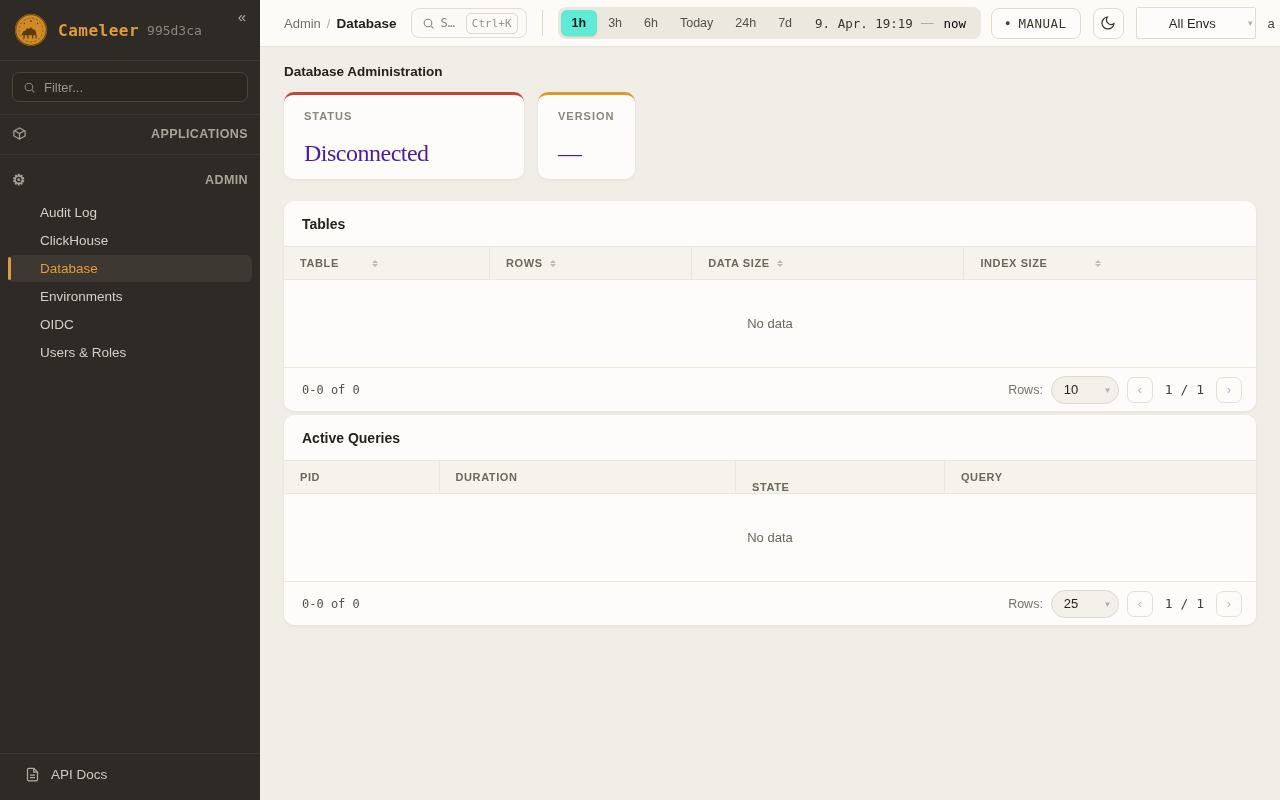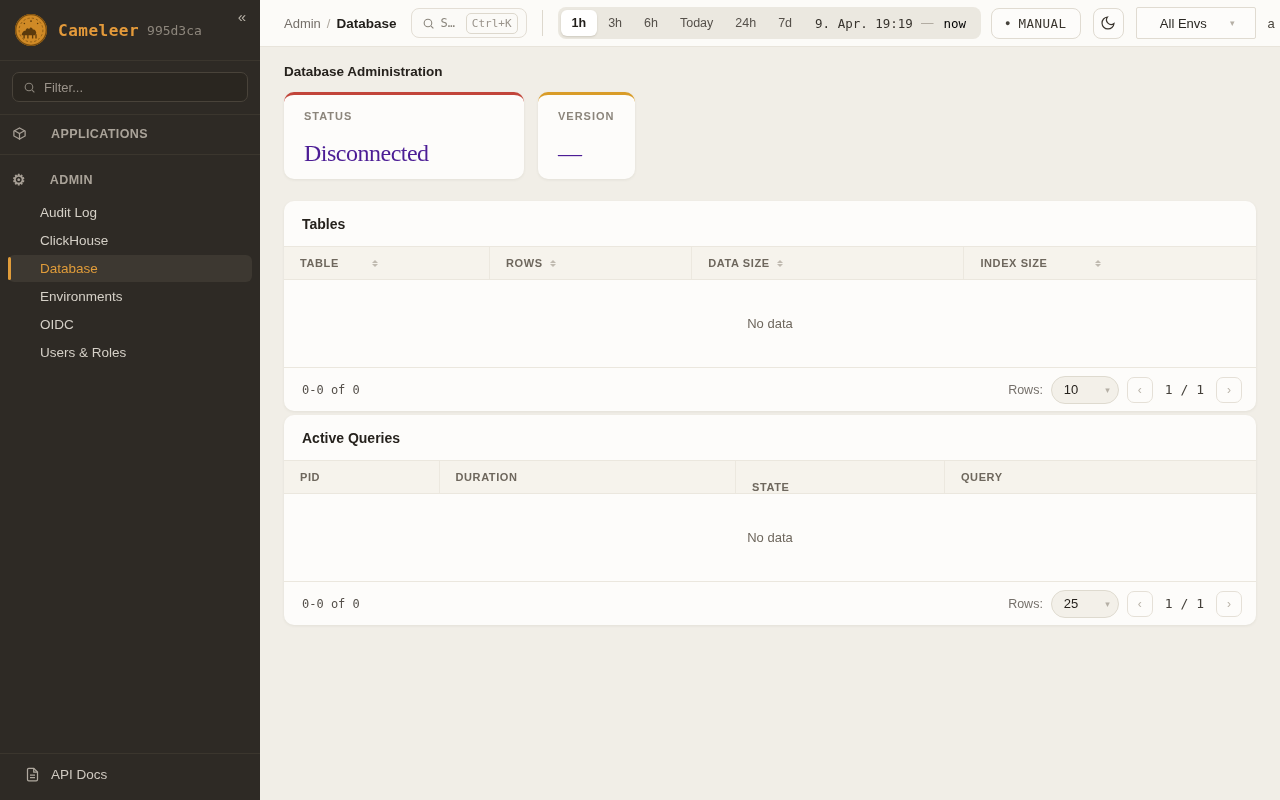--- a/index.html
+++ b/index.html
@@ -11,21 +11,21 @@
   .sb-header { height:61px; padding:0 14px; display:flex; align-items:center; border-bottom:1px solid #3b362e; }
   .logo { width:34px; height:34px; flex:none; }
   .brand-name { font-family:"DejaVu Sans Mono", monospace; font-weight:bold; font-size:16px; color:#e49a3a; margin-left:10px; letter-spacing:0.5px; }
   .brand-build { font-family:"DejaVu Sans Mono", monospace; font-size:13px; color:#8d867c; margin-left:8px; }
   .collapse-btn { margin-left:auto; color:#b9b3a8; font-size:15px; cursor:pointer; align-self:flex-start; margin-top:8px; }
   .sb-filter { margin:11px 12px 0 12px; height:30px; background:#2a2620; border:1px solid #49433a; border-radius:7px; display:flex; align-items:center; padding:0 10px; gap:8px; }
   .sb-filter svg { width:13px; height:13px; color:#8a847a; flex:none; }
   .sb-filter input { background:transparent; border:none; outline:none; color:#cfc9c0; font-size:13px; width:100%; font-family:"Liberation Sans", sans-serif; }
   .sb-filter input::placeholder { color:#9a938a; }
   .sb-divider { height:1px; background:#3b362e; margin-top:12px; }
-  .sb-section { height:37px; display:flex; align-items:center; gap:24px; padding:0 12px; color:#aaa399; font-size:12.5px; font-weight:bold; letter-spacing:0.4px; }
+  .sb-section { height:37px; display:flex; align-items:center; gap:24px; padding:0 12px; color:#aaa399; font-size:12.5px; font-weight:bold; letter-spacing:0.4px;justify-content:space-between; }
   .sb-section svg { width:15px; height:15px; color:#a79f95; }
   .gear-glyph { font-size:15px; line-height:1; color:#a79f95; }
   .nav-list { padding-bottom:4px; }
   .nav-item { position:relative; height:27px; line-height:27px; margin:1px 8px; padding-left:32px; border-radius:6px; font-size:13.5px; color:#d5d0c7; cursor:pointer; }
   .nav-item.active { background:#3d3831; color:#e09c3a; }
   .nav-item.active::before { content:""; position:absolute; left:0; top:2px; bottom:2px; width:3px; border-radius:3px; background:#e09c3a; }
   .sb-spacer { flex:1; }
   .sb-footer { border-top:1px solid #3b362e; padding:13px 0 18px 0; }
   .api-docs { display:flex; align-items:center; gap:11px; padding-left:25px; font-size:13.5px; color:#cfc9c0; cursor:pointer; }
   .api-docs svg { width:15px; height:15px; color:#b0a99f; }
@@ -37,30 +37,30 @@
   .crumb-section { font-size:13px; color:#75706a; }
   .crumb-sep { font-size:13px; color:#b0aaa0; }
   .crumb-page { font-size:13.5px; font-weight:bold; color:#211e1a; }
   .search-btn { margin-left:14px; height:30px; width:116px; background:#fbfaf7; border:1px solid #e3ded5; border-radius:8px; display:flex; align-items:center; padding:0 8px 0 10px; gap:6px; cursor:pointer; }
   .search-btn svg { width:13px; height:13px; color:#8a857c; flex:none; }
   .search-txt { font-family:"DejaVu Sans Mono", monospace; font-size:12px; color:#8a857c; overflow:hidden; white-space:nowrap; }
   .kbd { margin-left:auto; font-family:"DejaVu Sans Mono", monospace; font-size:11px; color:#9a948b; border:1px solid #ddd8cd; border-radius:5px; padding:3px 5px; background:#fbfaf7; white-space:nowrap; }
   .tb-divider { width:1px; height:26px; background:#ddd8cd; margin:0 15px; }
   .range-group { background:#ebe8e0; border-radius:8px; padding:3px; display:flex; align-items:center; height:32px; }
   .pill { height:26px; line-height:26px; padding:0 11px; font-size:12.5px; color:#55504a; border-radius:6px; cursor:pointer; white-space:nowrap; }
-  .pill.active { background:#ffffff; color:#211e1a; font-weight:bold; box-shadow:0 1px 2px rgba(70,60,40,0.18); }
+  .pill.active { background:#5eead4; color:#211e1a; font-weight:bold; box-shadow:0 1px 2px rgba(70,60,40,0.18); }
   .range-date { font-family:"DejaVu Sans Mono", monospace; font-size:12.5px; color:#37332d; padding:0 6px 0 12px; white-space:nowrap; }
   .range-dash { color:#aaa49a; font-size:12.5px; padding:0 2px; }
   .range-now { font-family:"DejaVu Sans Mono", monospace; font-size:12.5px; color:#000000; padding:0 12px 0 8px; }
   .manual-btn { margin-left:10px; height:31px; background:#fdfcfa; border:1px solid #e0dbd1; border-radius:8px; display:flex; align-items:center; gap:8px; padding:0 13px; cursor:pointer; white-space:nowrap; }
   .manual-dot { font-size:9px; color:#46423b; line-height:1; }
   .manual-label { font-family:"DejaVu Sans Mono", monospace; font-size:12.5px; color:#3a352e; letter-spacing:0.5px; }
   .icon-btn { margin-left:12px; width:31px; height:31px; background:#fdfcfa; border:1px solid #e0dbd1; border-radius:8px; display:flex; align-items:center; justify-content:center; cursor:pointer; flex:none; }
   .icon-btn svg { width:16px; height:16px; color:#3a352e; }
-  .env-select { margin-left:12px; width:120px; height:32px; background:#fdfcfa; border:1px solid #e0dbd1; border-radius:2px; display:flex; align-items:center; cursor:pointer; padding:0 20px 0 0; flex:none; }
+  .env-select { margin-left:12px; width:120px; height:32px; background:#fdfcfa; border:1px solid #e0dbd1; border-radius:2px; display:flex; align-items:center; cursor:pointer; padding:0 2px 0 0; flex:none; }
   .env-label { flex:1; text-align:center; font-size:13px; color:#2a2722; }
   .chev { font-size:9px; color:#b5afa5; }
   .user-clip { margin-left:12px; font-size:13px; color:#4a453d; white-space:nowrap; width:10px; overflow:visible; }
 
   
   .content { padding:17px 24px 0 24px; flex:1; }
   .page-title { font-size:13.5px; font-weight:bold; color:#26221d; margin-bottom:13px; }
   .stats-row { display:flex; gap:14px; margin-bottom:22px; }
   .stat-card { background:#fdfcfa; border-radius:10px; border-top:3px solid; height:87px; padding:15px 20px 0 20px; box-shadow:0 1px 3px rgba(70,60,40,0.08); }
   .stat-card.red { border-top-color:#c2453a; width:240px; }

